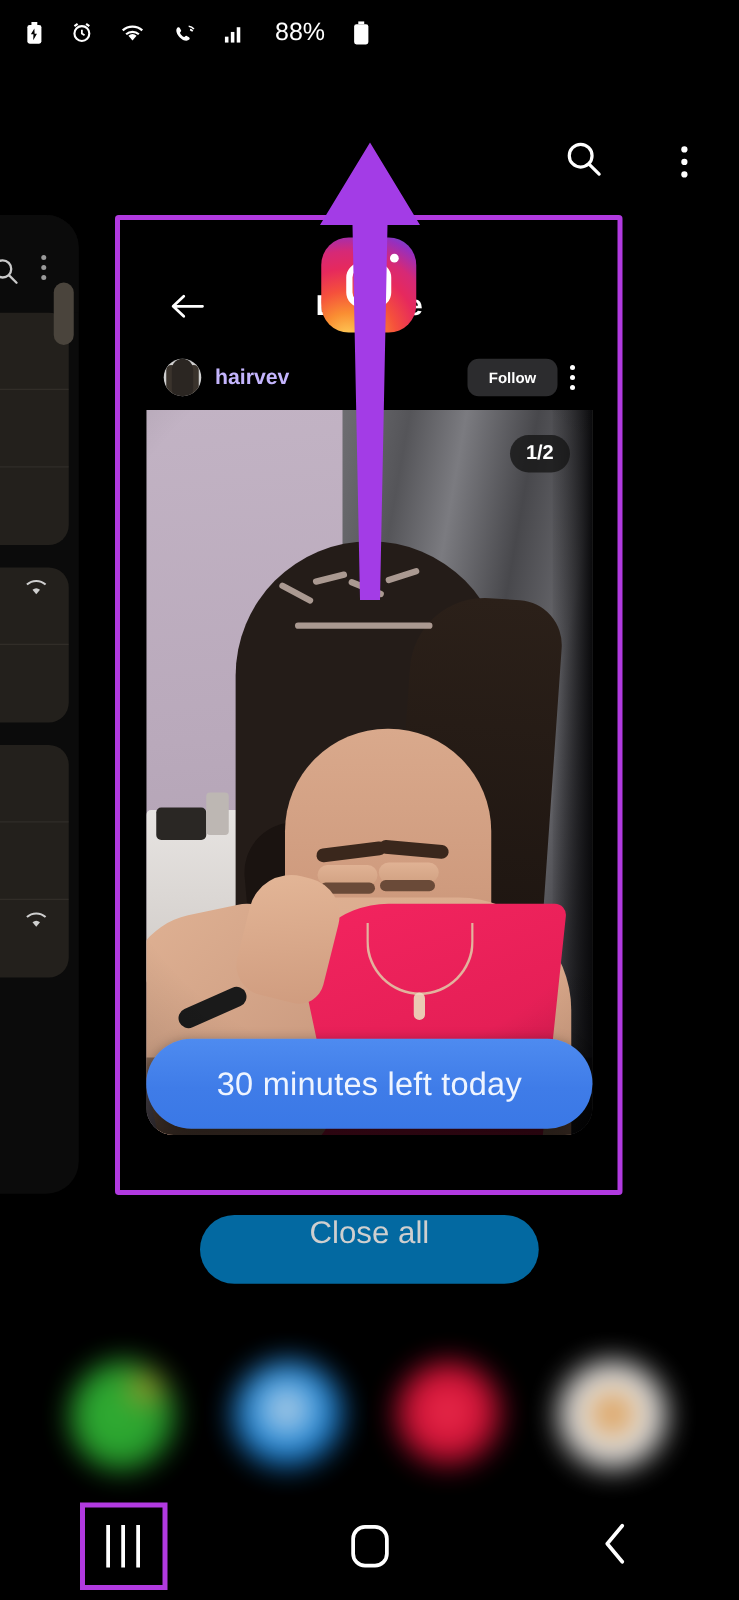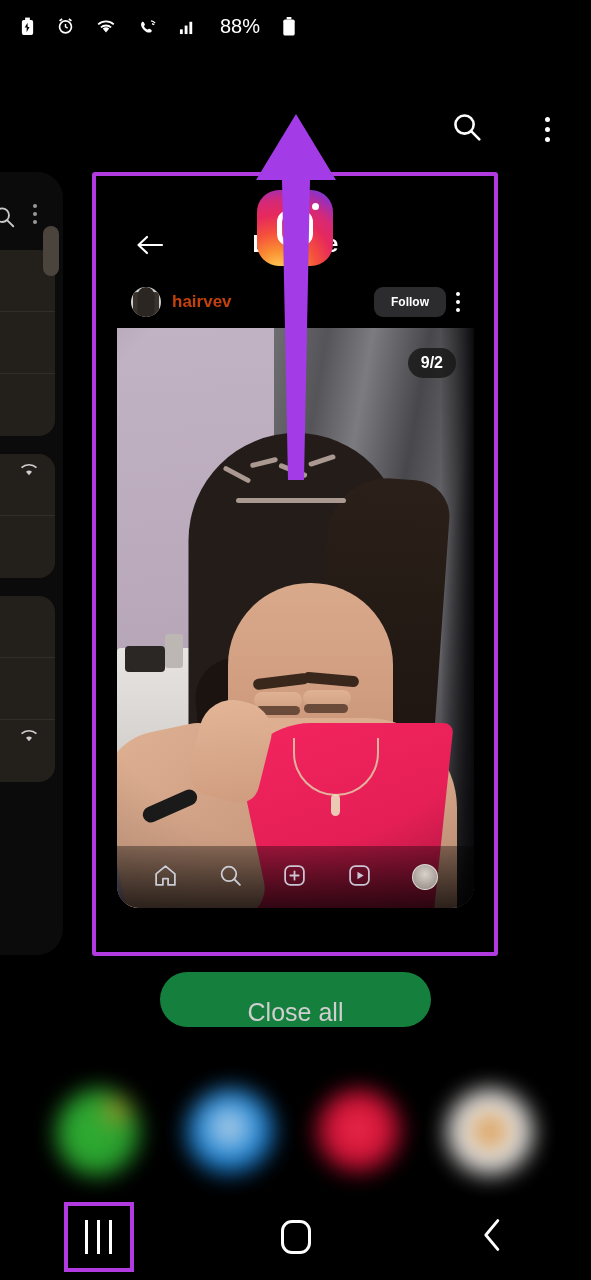--- a/index.html
+++ b/index.html
@@ -57,21 +57,21 @@
              display:flex; align-items:center; justify-content:center; }
   .ig-title { position:absolute; left:0; right:0; text-align:center; color:#fff; font-size:23px;
               font-weight:bold; letter-spacing:.2px; }
   .ig-userbar { height:52px; display:flex; align-items:center; padding:0 8px 0 14px; background:#000; }
   .avatar { width:30px; height:30px; border-radius:50%; overflow:hidden; flex:0 0 auto; position:relative;
             background:#cfcfcf; }
   .avatar .hair { position:absolute; left:50%; top:0; transform:translateX(-50%);
                   width:17px; height:30px; background:#2b2622; border-radius:9px 9px 6px 6px; }
   .avatar .side1 { position:absolute; left:2px; top:5px; width:8px; height:25px; background:#3a332c; border-radius:6px; }
   .avatar .side2 { position:absolute; right:2px; top:5px; width:8px; height:25px; background:#3a332c; border-radius:6px; }
-  .uname { color:#c2410c; font-size:17px; margin-left:11px; font-weight:bold; }
+  .uname { color:#c4b5fd; font-size:17px; margin-left:11px; font-weight:bold; }
   .spacer { flex:1; }
   .follow-btn { background:#2c2c2e; color:#fff; font-size:12px; font-weight:bold;
                 padding:8px 17px; border-radius:9px; border:none; }
   .ig-dots { margin-left:10px; margin-right:6px; display:flex; flex-direction:column; gap:4px; align-items:center; }
   .ig-dots i { width:4px; height:4px; border-radius:50%; background:#fff; display:block; }
 
   
   .photo { position:relative; width:100%; height:580px; overflow:hidden; background:#3a3a3a; }
   .bg-wall { position:absolute; left:0; top:0; width:46%; height:100%;
              background:linear-gradient(175deg,#c2b3c4 0%, #b9a9bb 45%, #a99aab 100%); }
@@ -164,21 +164,21 @@
              border-radius:22px; background:
              radial-gradient(circle at 28% 108%, #ffd75e 0%, #fa8e32 22%, #f5503c 40%,
              #e6295d 58%, #d62976 72%, #962fbf 88%, #4f5bd5 100%); }
   .ig-logo .ring { position:absolute; left:50%; top:50%; transform:translate(-50%,-50%);
                    width:36px; height:36px; border:5px solid #fff; border-radius:12px; }
   .ig-logo .dot { position:absolute; right:14px; top:13px; width:7px; height:7px;
                   border-radius:50%; background:#fff; }
 
   
   .close-all { position:absolute; left:160px; top:972px; width:271px; height:55px;
-               background:#15803d; border-radius:28px; display:flex; align-items:flex-end;
+               background:#0369a1; border-radius:28px; display:flex; align-items:flex-start;
                justify-content:center; z-index:14; }
   .close-all span { color:#cfcfcf; font-size:25px; }
 
   
   .dock { position:absolute; left:0; right:0; top:1085px; height:95px; display:flex;
           align-items:center; justify-content:space-around; padding:0 36px; z-index:12; }
   .dock-ico { width:90px; height:90px; border-radius:50%; filter:blur(11px); opacity:.92; }
   .d1 { background:radial-gradient(circle at 42% 48%, #36c03a 0%, #2aa72f 58%, rgba(22,90,25,0) 72%); position:relative; }
   .d1::after { content:""; position:absolute; right:12px; top:6px; width:36px; height:34px;
                border-radius:50%; background:radial-gradient(circle,#f0962b 0%, rgba(200,120,20,0) 70%); }
@@ -386,21 +386,21 @@
 
       <div class="shoulder"></div>
       <div class="top-pink"></div>
       <div class="neck-chain"></div>
       <div class="pendant"></div>
       <div class="arm"></div>
       <div class="hand"></div>
       <div class="bracelet"></div>
       <div class="photo-shade"></div>
 
-      <div class="count-badge">9/2</div>
+      <div class="count-badge">1/2</div>
     </div>
 
     <div class="ig-nav">
       <span class="navicon">
         <svg width="25" height="25" viewBox="0 0 24 24">
             <path d="M3 10.5L12 3l9 7.5V21H14.5v-6h-5v6H3z" fill="none" stroke="#dfe6f2" stroke-width="1.7" stroke-linejoin="round"></path>
           </svg>
       </span>
       <span class="navicon">
         <svg width="25" height="25" viewBox="0 0 24 24">
@@ -417,20 +417,23 @@
       <span class="navicon">
         <svg width="25" height="25" viewBox="0 0 24 24">
             <rect x="3" y="3" width="18" height="18" rx="5" fill="none" stroke="#dfe6f2" stroke-width="1.7"></rect>
             <path d="M10 8.5l6 3.5-6 3.5z" fill="#dfe6f2"></path>
           </svg>
       </span>
       <span class="nav-avatar"></span>
     </div>
   </div>
 
+  <div class="toast">
+    <span>30 minutes left today</span>
+  </div>
 
   <div class="highlight-box"></div>
 
   <div class="ig-logo">
     <span class="ring"></span>
       <span class="dot"></span>
   </div>
 
   <div class="arrow">
     <svg width="92" height="380" viewBox="0 0 92 380">

